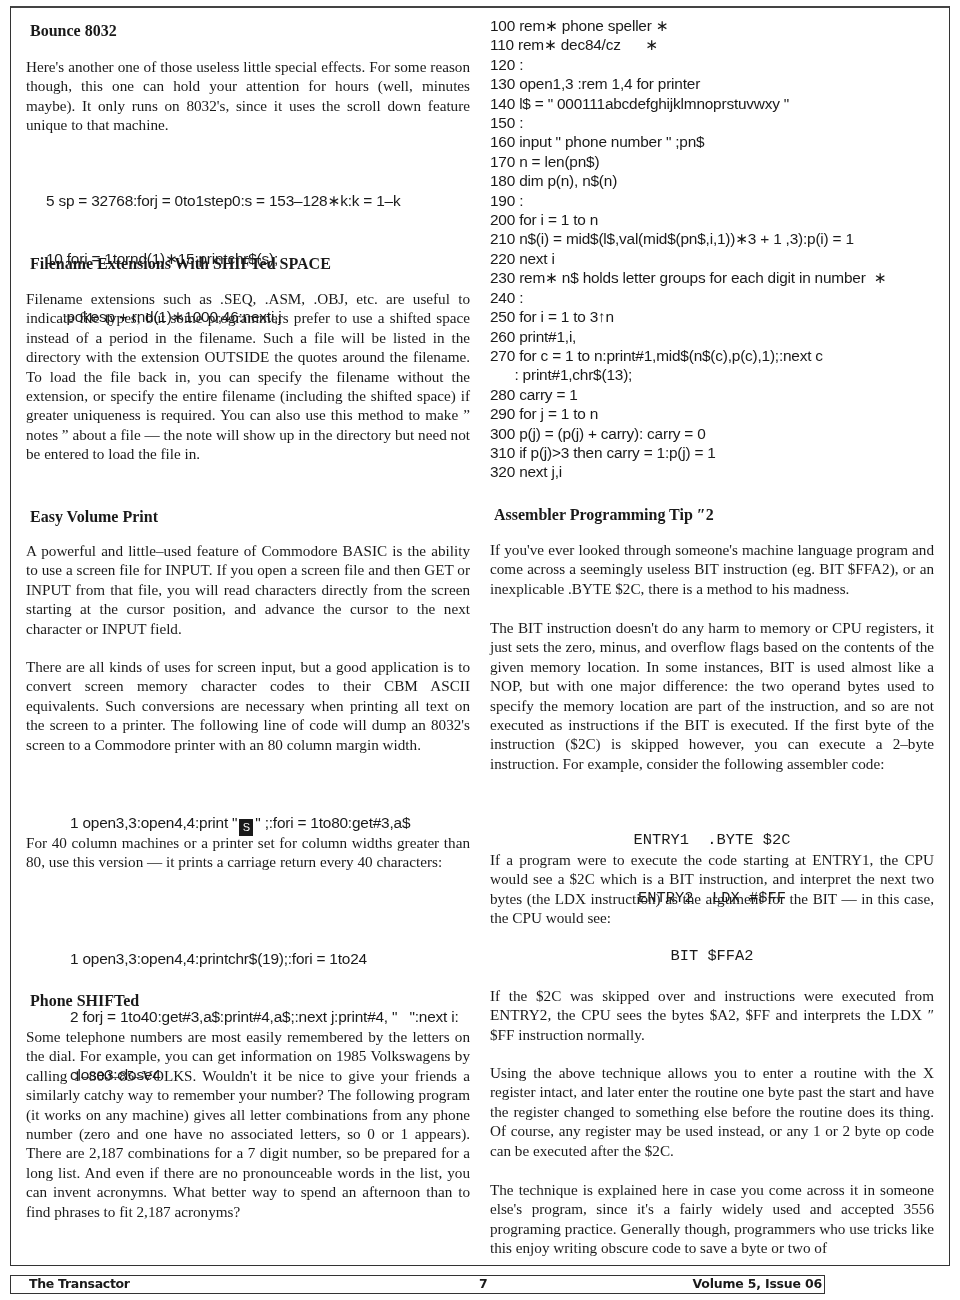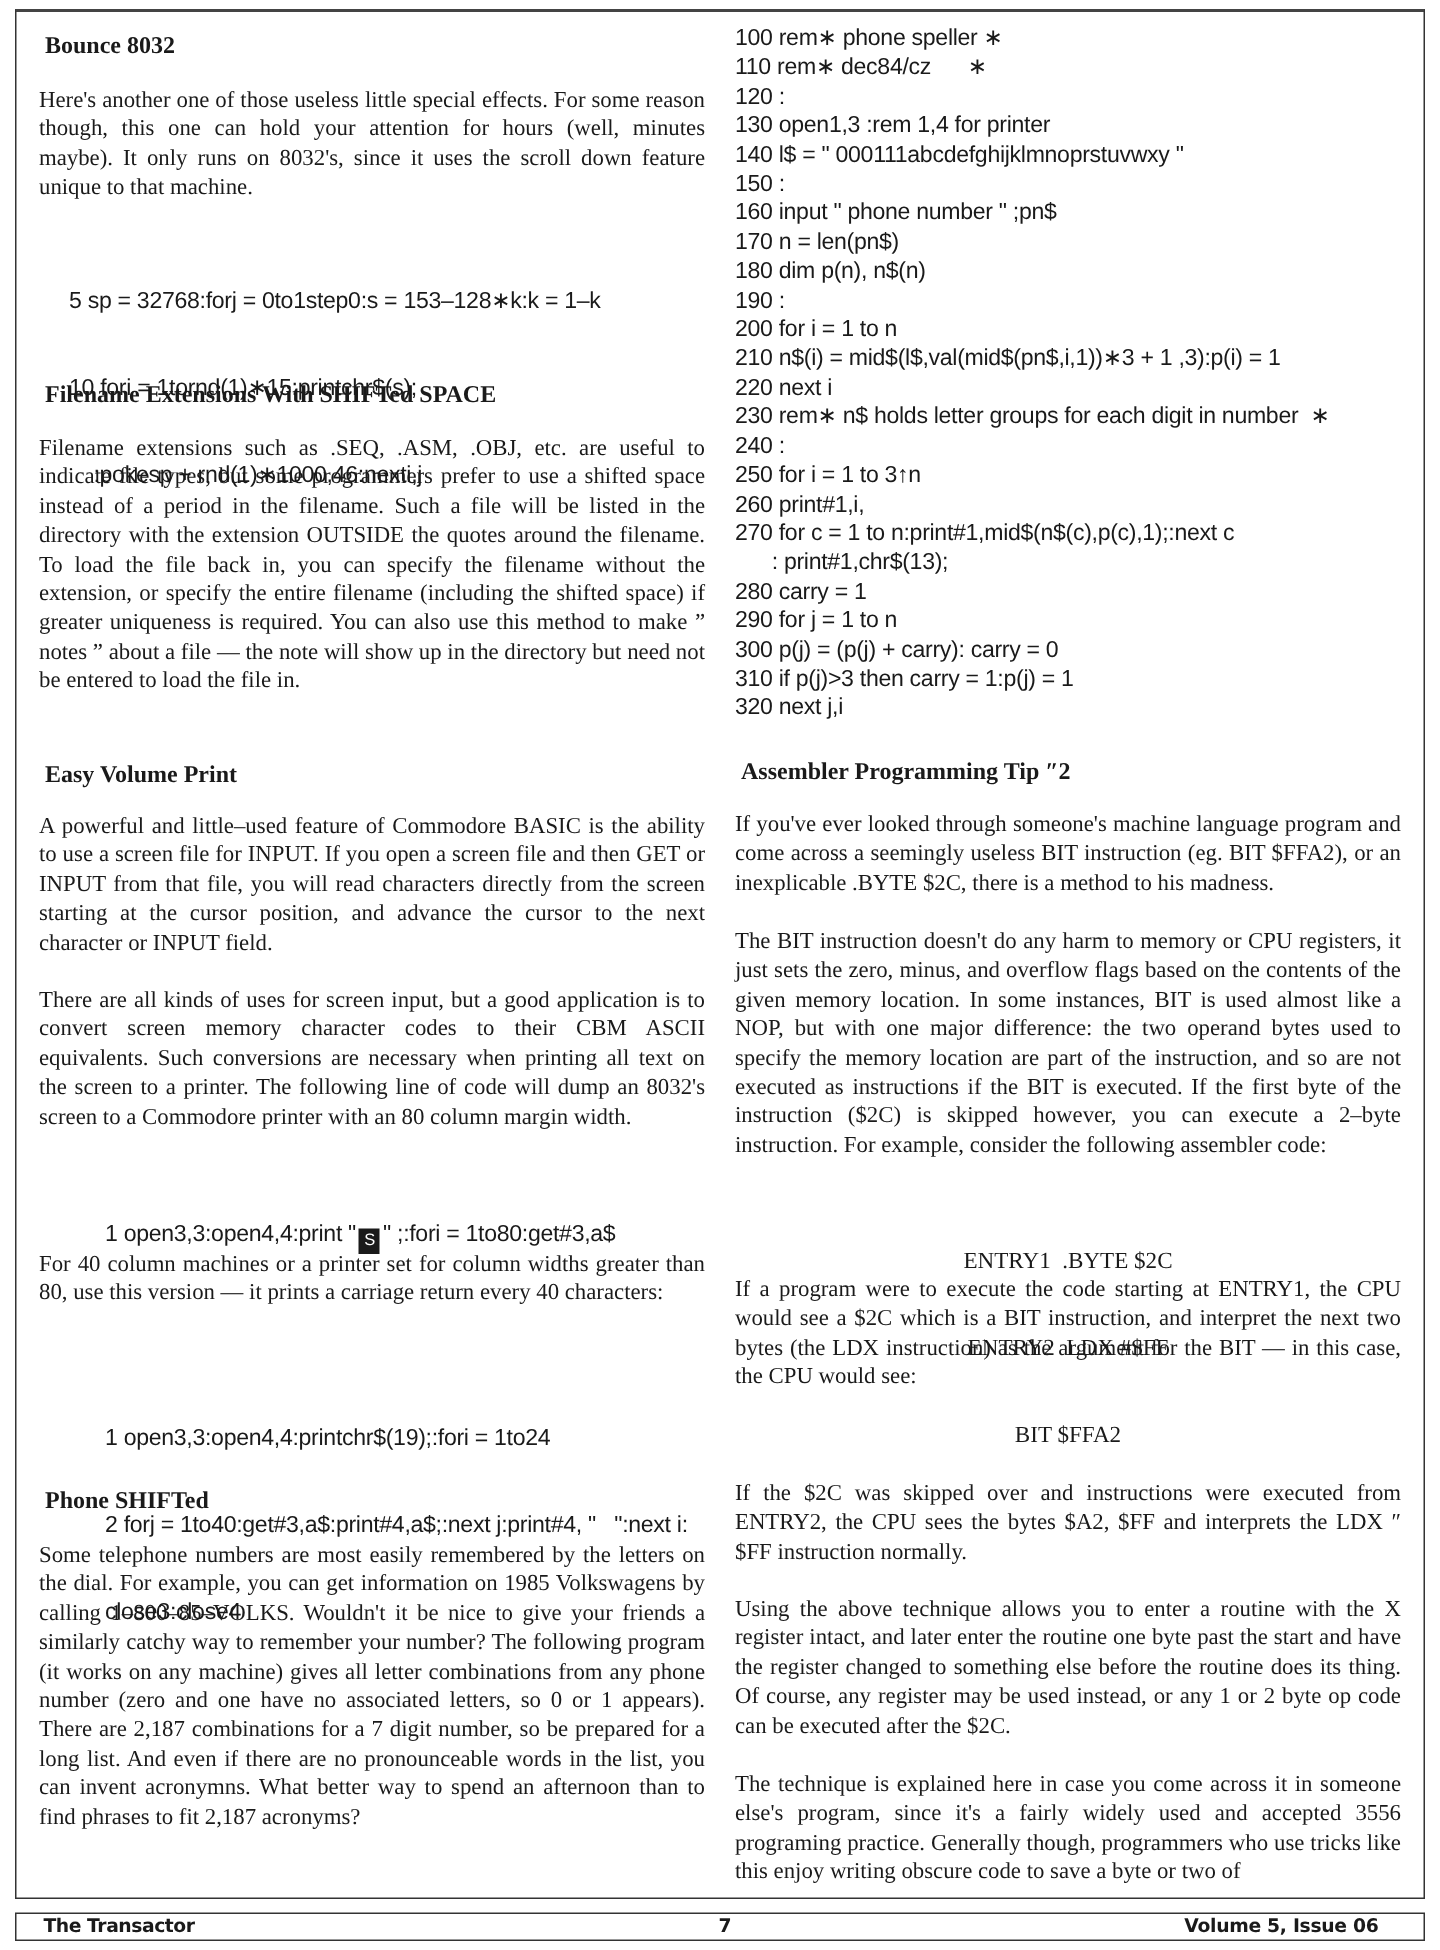--- a/index.html
+++ b/index.html
@@ -6,26 +6,26 @@
   body { width: 960px; height: 1300px; position: relative; overflow: hidden; color: #1a1a1a; }
   .frame { position: absolute; left: 10px; top: 6px; width: 940px; height: 1260px; border: 1.5px solid #333; border-top: 2px solid #444; box-sizing: border-box; }
   .col { position: absolute; top: 0; }
   .col.left { left: 26px; width: 444px; }
   .col.right { left: 490px; width: 444px; }
   .heading { position: absolute; font-family: "Liberation Serif", "DejaVu Serif", serif; font-weight: bold; font-size: 16px; margin: 4px; white-space: nowrap; }
   .para { position: absolute; font-family: "Liberation Serif", "DejaVu Serif", serif; font-size: 15.2px; line-height: 19.4px; text-align: justify; margin: 0; width: 444px; }
   .code { position: absolute; font-family: "Liberation Sans", "DejaVu Sans", sans-serif; font-size: 15.4px; line-height: 19.4px; margin: 0; white-space: pre; letter-spacing: -0.2px; }
   .code .line { display: block; }
   .inv { display: inline-block; background: #1a1a1a; color: #fff; font-size: 11px; width: 14px; height: 17px; line-height: 17px; text-align: center; vertical-align: -3px; margin: 0 2px; }
-  .center-code { position: absolute; font-family: Liberation Serif, serif; font-size: 15.4px; line-height: 19.4px; width: 444px; text-align: center; white-space: pre; }
-  .footer { position: absolute; left: 10px; top: 1275px; width: 940px; height: 19px; border: 1.5px solid #333; box-sizing: border-box; font-family: "DejaVu Sans", "Liberation Sans", sans-serif; font-weight: bold; font-size: 12.5px; line-height: 16px; }
+  .center-code { position: absolute; font-family: Liberation Mono, monospace; font-size: 15.4px; line-height: 19.4px; width: 444px; text-align: center; white-space: pre; }
+  .footer { position: absolute; left: 10px; top: 1275px; width: 815px; height: 19px; border: 1.5px solid #333; box-sizing: border-box; font-family: "DejaVu Sans", "Liberation Sans", sans-serif; font-weight: bold; font-size: 12.5px; line-height: 16px; }
   .footer span { position: absolute; top: 0; }
   .footer .f-left { left: 18px; letter-spacing: -0.3px; }
   .footer .f-mid { left: 468px; }
-  .footer .f-right { right: 30px; letter-spacing: -0.2px; text-align: center; }
+  .footer .f-right { right: 2px; letter-spacing: -0.2px; text-align: center; }
 </style>
 </head>
 <body>
 
 <div class="frame"></div>
 
 <div class="col left">
   <h3 class="heading" style="top:18px;">Bounce 8032</h3>
   <p class="para" style="top:57px;">Here's another one of those useless little special effects. For some reason though, this one can hold your attention for hours (well, minutes maybe). It only runs on 8032's, since it uses the scroll down feature unique to that machine.</p>
   <div class="code" style="top:152px; left:20px;">

